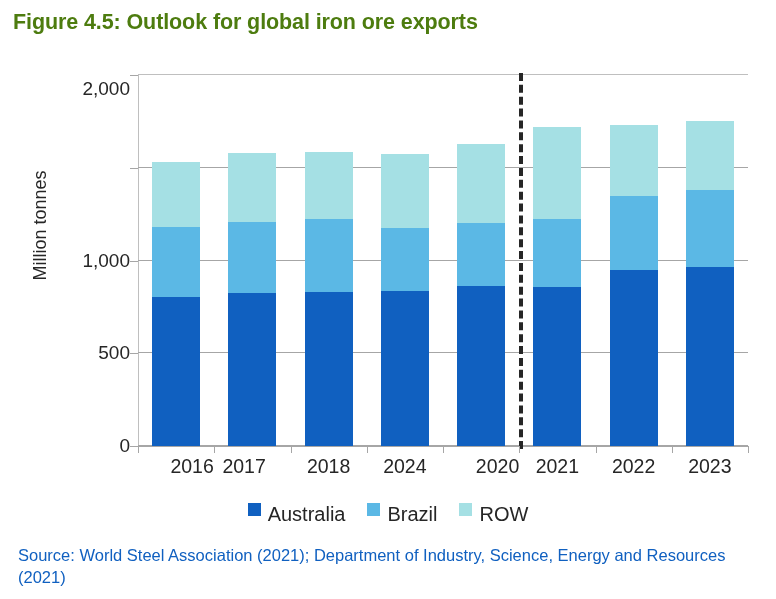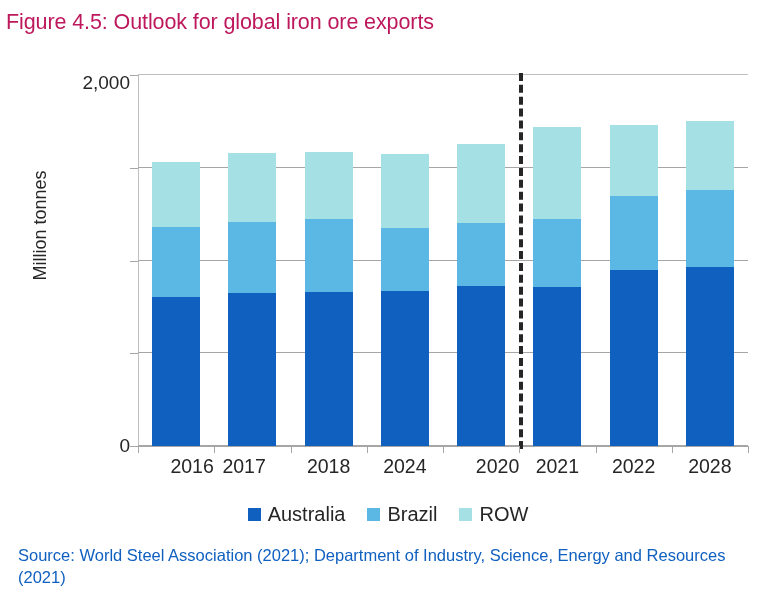--- a/index.html
+++ b/index.html
@@ -11,25 +11,25 @@
     width: 776px;
     height: 599px;
     font-family: "Liberation Sans", sans-serif;
     position: relative;
     overflow: hidden;
   }
 
   
   #chart-title {
     position: absolute;
-    left: 6px;
+    left: 13px;
     top: 10px;
     font-size: 21.5px;
-    font-weight: normal;
-    color: #be185d;
+    font-weight: bold;
+    color: #4d7c0f;
     letter-spacing: -0.1px;
     white-space: nowrap;
   }
 
   
   #plot-area {
     position: absolute;
     left: 138px;
     top: 75px;
     width: 610px;
@@ -151,21 +151,20 @@
     left: 0;
     top: 503px;
     width: 776px;
     display: flex;
     justify-content: center;
     align-items: center;
     gap: 22px;
   }
   .legend-item {
     display: flex;
-    align-items: center;
     gap: 7px;
   }
   .legend-swatch {
     width: 13px;
     height: 13px;
     display: inline-block;
   }
   .legend-label {
     font-size: 20px;
     color: #262626;
@@ -186,24 +185,26 @@
 <body>
 
 <div id="chart-title">Figure 4.5: Outlook for global iron ore exports</div>
 
 <div id="y-axis-line"></div>
 <div id="x-axis-line"></div>
 
 <div id="y-ticks">
     <div class="y-tick-label" style="top: 371px;">0</div>
     <div class="y-tick-mark" style="top: 371px;"></div>
+    <div class="y-tick-label" style="top: 278.25px;">500</div>
     <div class="y-tick-mark" style="top: 278.25px;"></div>
+    <div class="y-tick-label" style="top: 185.5px;">1,000</div>
     <div class="y-tick-mark" style="top: 185.5px;"></div>
     <div class="y-tick-mark" style="top: 92.75px;"></div>
-    <div class="y-tick-label" style="top: 8px;">2,000</div>
+    <div class="y-tick-label" style="top: 14px;">2,000</div>
     <div class="y-tick-mark" style="top: 0px;"></div>
   </div>
 <div id="y-axis-title">Million tonnes</div>
 
 <div id="plot-area">
     <div class="gridline" style="bottom: 0px; background: rgb(166, 166, 166);"></div>
     <div class="gridline" style="bottom: 92.75px;"></div>
     <div class="gridline" style="bottom: 185.5px;"></div>
     <div class="gridline" style="bottom: 278.25px;"></div>
     <div class="gridline top-line" style="bottom: 371px;"></div>
@@ -251,21 +252,21 @@
   </div>
 
 <div id="x-labels">
     <div class="x-tick-label" style="left: 16px; width: 76.25px;">2016</div>
     <div class="x-tick-label" style="left: 68px; width: 76.25px;">2017</div>
     <div class="x-tick-label" style="left: 152.5px; width: 76.25px;">2018</div>
     <div class="x-tick-label" style="left: 228.75px; width: 76.25px;">2024</div>
     <div class="x-tick-label" style="left: 305px; width: 76.25px; text-align: right;">2020</div>
     <div class="x-tick-label" style="left: 381.25px; width: 76.25px;">2021</div>
     <div class="x-tick-label" style="left: 457.5px; width: 76.25px;">2022</div>
-    <div class="x-tick-label" style="left: 533.75px; width: 76.25px;">2028</div>
+    <div class="x-tick-label" style="left: 533.75px; width: 76.25px;">2023</div>
   </div>
 
 <div id="legend">
     <div class="legend-item">
       <span class="legend-swatch" style="background: rgb(16, 96, 192);"></span>
       <span class="legend-label">Australia</span>
     </div>
     <div class="legend-item">
       <span class="legend-swatch" style="background: rgb(91, 184, 229);"></span>
       <span class="legend-label">Brazil</span>

